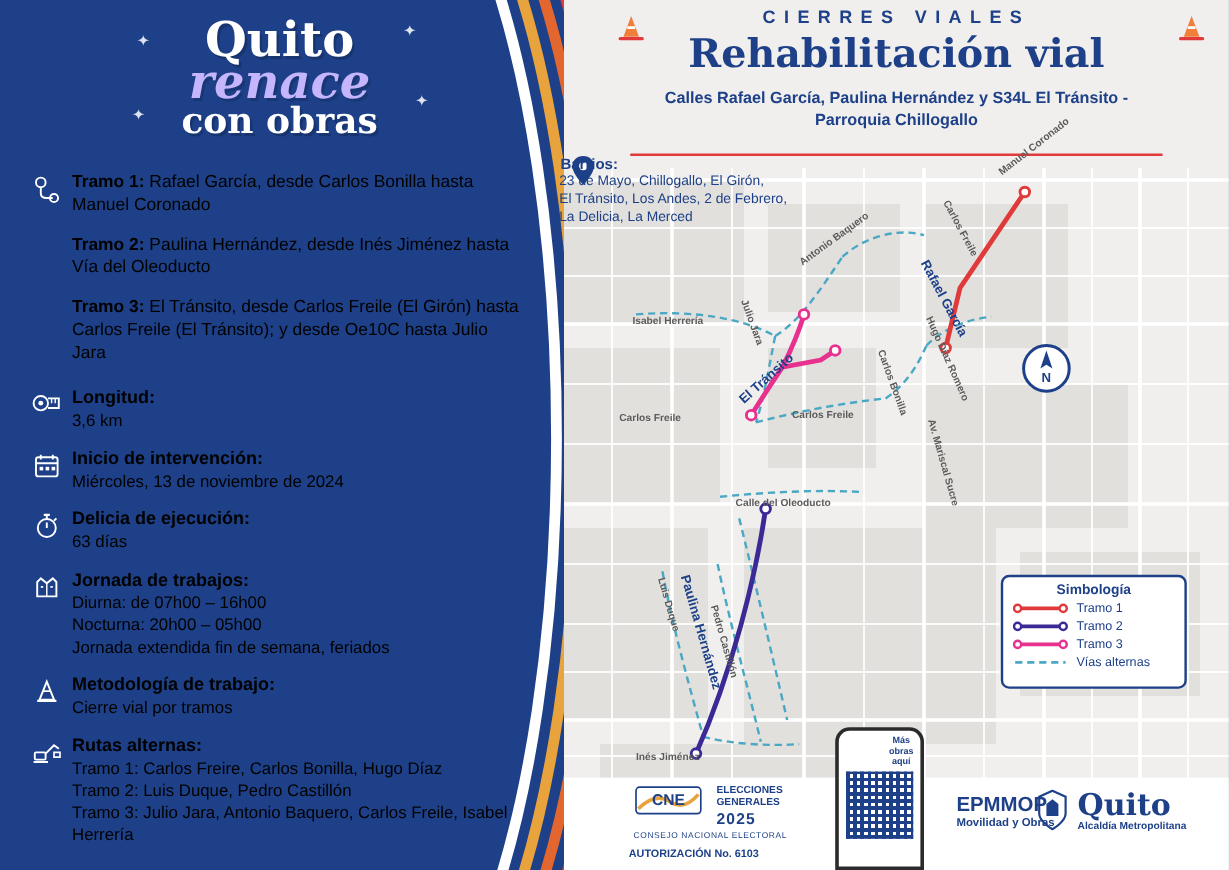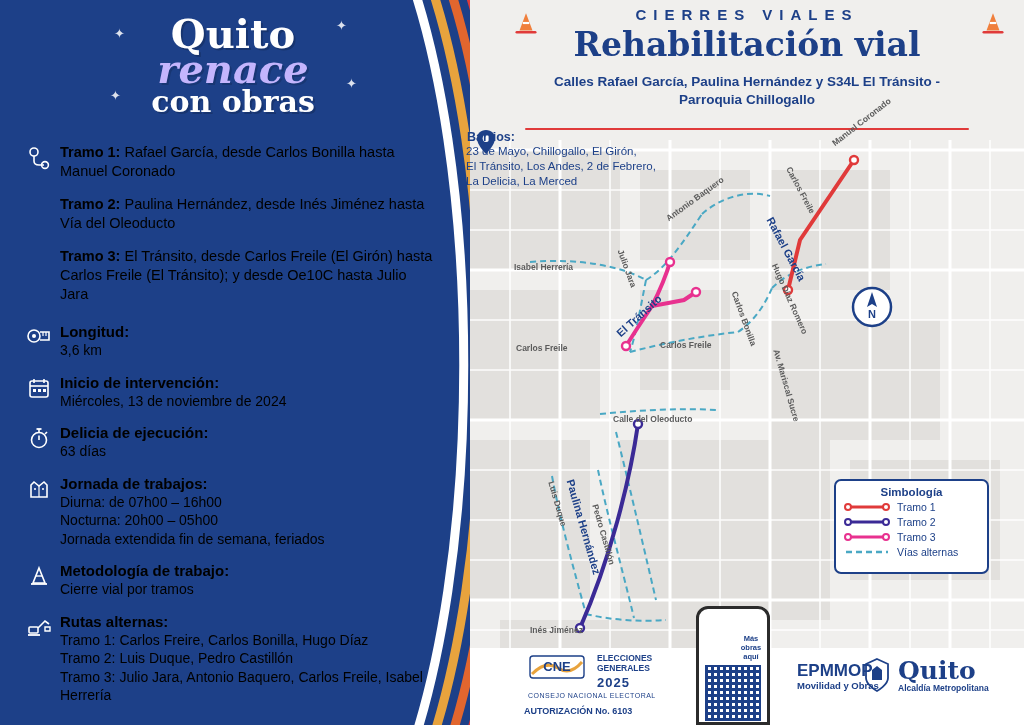--- a/index.html
+++ b/index.html
@@ -87,21 +87,21 @@
   }
   .legend .lt { text-align:center; font-size:11.5px; font-weight:bold; color:#1d4088; margin-bottom:3px; }
   .legend .li { display:flex; align-items:center; font-size:10.5px; color:#1d4088; margin-bottom:3px; }
   .legend .li .sw { width:46px; height:10px; margin-right:7px; position:relative; }
 
   
   .phone {
     position:absolute; left:696px; top:606px; width:74px; height:119px;
     background:#ffffff; border:3px solid #2b2b2b; border-radius:12px 12px 0 0;
   }
-  .phone .ph-txt { font-size:7.5px; color:#1d4088; font-weight:bold; text-align:center; margin-top:25px;padding-left:36px; }
+  .phone .ph-txt { font-size:7.5px; color:#1d4088; font-weight:bold; text-align:center; margin-top:3px;padding-left:36px; }
   .qr { width:56px; height:56px; margin:4px auto 0; background:
       repeating-linear-gradient(0deg,#1d4088 0 3px,transparent 3px 6px),
       repeating-linear-gradient(90deg,#1d4088 0 3px,transparent 3px 6px);
       background-color:#fff; }
 
   
   .bottombar { position:absolute; left:470px; top:648px; width:554px; height:77px; background:#ffffff; }
   .cne { position:absolute; left:528px; top:654px; text-align:left; }
   .cne .cnename { font-size:7px; color:#1d4088; letter-spacing:.5px; }
   .elec { position:absolute; left:597px; top:653px; color:#1d4088; }
@@ -368,21 +368,21 @@
   </div>
 
   <div class="street-label" style="left:830px;top:140px;transform:rotate(-38deg);transform-origin:left top;">Manuel Coronado</div>
   <div class="street-label" style="left:793px;top:165px;transform:rotate(62deg);transform-origin:left top;">Carlos Freile</div>
   <div class="street-label dark" style="left:775px;top:215px;transform:rotate(62deg);transform-origin:left top;font-size:11px;color:#1d4088;">Rafael García</div>
   <div class="street-label" style="left:779px;top:262px;transform:rotate(66deg);transform-origin:left top;">Hugo Díaz Romero</div>
   <div class="street-label" style="left:739px;top:290px;transform:rotate(70deg);transform-origin:left top;">Carlos Bonilla</div>
   <div class="street-label" style="left:781px;top:348px;transform:rotate(74deg);transform-origin:left top;">Av. Mariscal Sucre</div>
   <div class="street-label" style="left:664px;top:215px;transform:rotate(-36deg);transform-origin:left top;">Antonio Baquero</div>
   <div class="street-label" style="left:625px;top:248px;transform:rotate(70deg);transform-origin:left top;">Julio Jara</div>
-  <div class="street-label" style="left:514px;top:262px;">Isabel Herrería</div>
+  <div class="street-label" style="left:527px;top:262px;">Isabel Herrería</div>
   <div class="street-label" style="left:660px;top:340px;">Carlos Freile</div>
   <div class="street-label dark" style="left:614px;top:330px;transform:rotate(-42deg);transform-origin:left top;font-size:11px;color:#1d4088;">El Tránsito</div>
   <div class="street-label" style="left:516px;top:343px;">Carlos Freile</div>
   <div class="street-label" style="left:613px;top:414px;">Calle del Oleoducto</div>
   <div class="street-label" style="left:556px;top:480px;transform:rotate(74deg);transform-origin:left top;">Luis Duque</div>
   <div class="street-label dark" style="left:576px;top:478px;transform:rotate(74deg);transform-origin:left top;font-size:11px;color:#1d4088;">Paulina Hernández</div>
   <div class="street-label" style="left:600px;top:503px;transform:rotate(74deg);transform-origin:left top;">Pedro Castillón</div>
   <div class="street-label" style="left:530px;top:625px;">Inés Jiménez</div>
 
   <div class="legend">

